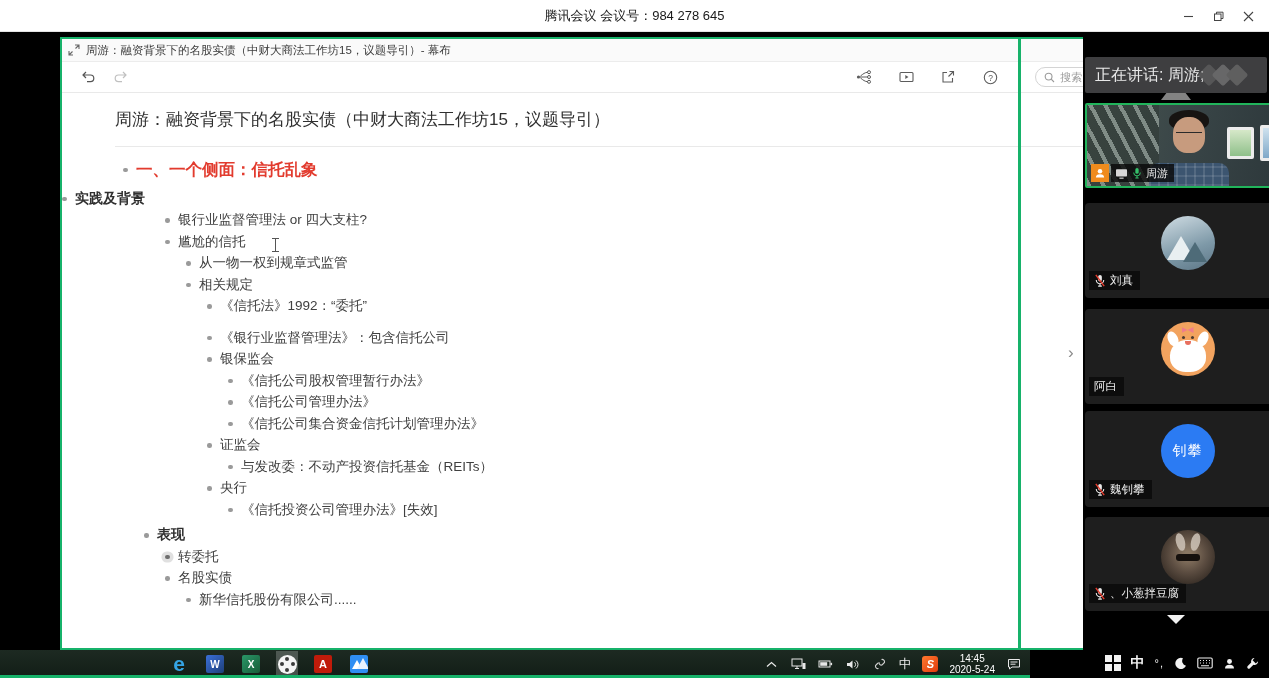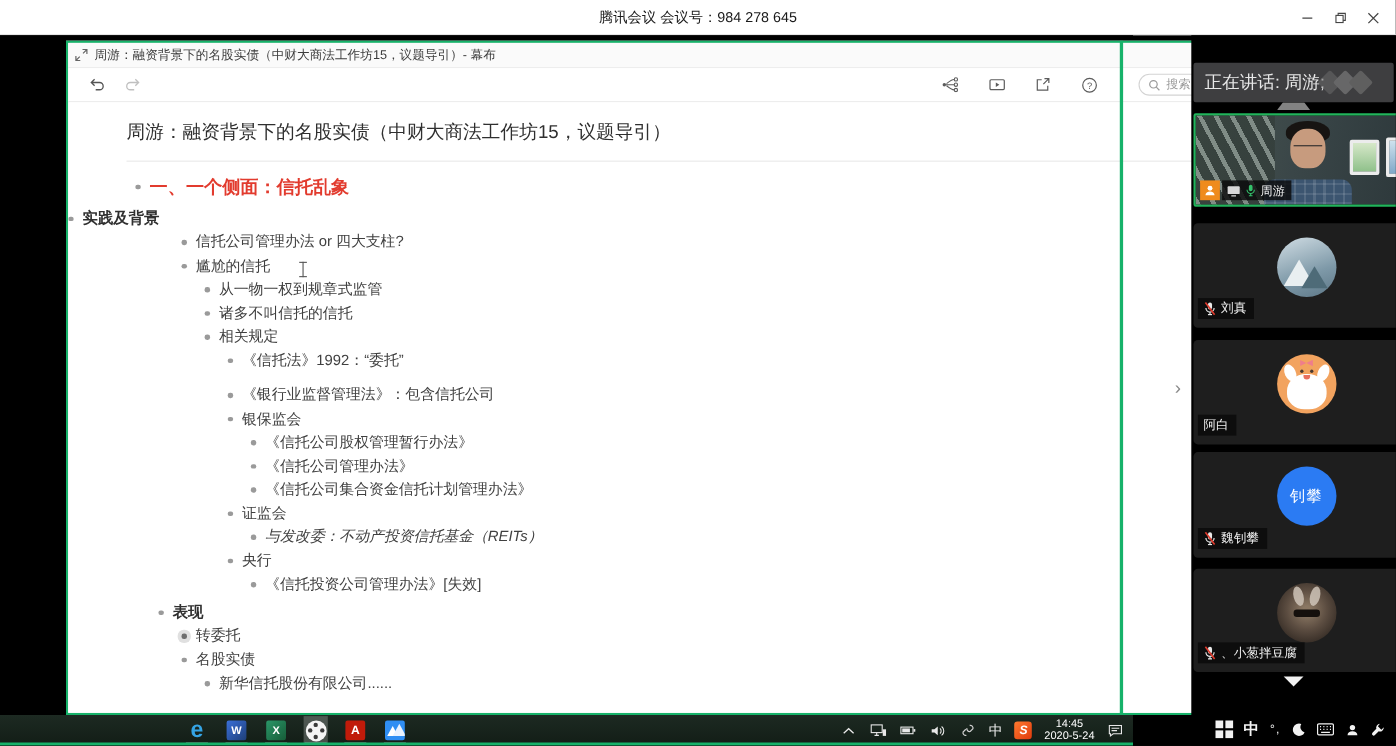--- a/index.html
+++ b/index.html
@@ -273,44 +273,38 @@
             <div class="o-row b" style="">
               <span class="o-bullet-box">
                 <span class="o-bullet"></span>
               </span>
               <span class="o-text">实践及背景</span>
             </div>
             <div class="o-row" style="padding-left: 103px;">
               <span class="o-bullet-box">
                 <span class="o-bullet"></span>
               </span>
-              <span class="o-text">信托公司管理办法 or 四大支柱?</span>
+              <span class="o-text">银行业监督管理法 or 四大支柱?</span>
             </div>
             <div class="o-row" style="padding-left: 103px;">
               <span class="o-bullet-box">
                 <span class="o-bullet"></span>
               </span>
               <span class="o-text">尴尬的信托</span>
             </div>
             <div class="o-row" style="padding-left: 124px;">
               <span class="o-bullet-box">
                 <span class="o-bullet"></span>
               </span>
               <span class="o-text">从一物一权到规章式监管</span>
             </div>
             <div class="o-row" style="padding-left: 124px;">
               <span class="o-bullet-box">
                 <span class="o-bullet"></span>
               </span>
-              <span class="o-text">诸多不叫信托的信托</span>
-            </div>
-            <div class="o-row" style="padding-left: 124px;">
-              <span class="o-bullet-box">
-                <span class="o-bullet"></span>
-              </span>
               <span class="o-text">相关规定</span>
             </div>
             <div class="o-row" style="padding-left: 145px;">
               <span class="o-bullet-box">
                 <span class="o-bullet"></span>
               </span>
               <span class="o-text">《信托法》1992：“委托”</span>
             </div>
             <div class="o-row" style="padding-left: 145px; margin-top: 10px;">
               <span class="o-bullet-box">
@@ -341,21 +335,21 @@
                 <span class="o-bullet"></span>
               </span>
               <span class="o-text">《信托公司集合资金信托计划管理办法》</span>
             </div>
             <div class="o-row" style="padding-left: 145px;">
               <span class="o-bullet-box">
                 <span class="o-bullet"></span>
               </span>
               <span class="o-text">证监会</span>
             </div>
-            <div class="o-row" style="padding-left: 166px; font-style: italic;">
+            <div class="o-row" style="padding-left: 166px;">
               <span class="o-bullet-box">
                 <span class="o-bullet"></span>
               </span>
               <span class="o-text">与发改委：不动产投资信托基金（REITs）</span>
             </div>
             <div class="o-row" style="padding-left: 145px;">
               <span class="o-bullet-box">
                 <span class="o-bullet"></span>
               </span>
               <span class="o-text">央行</span>

